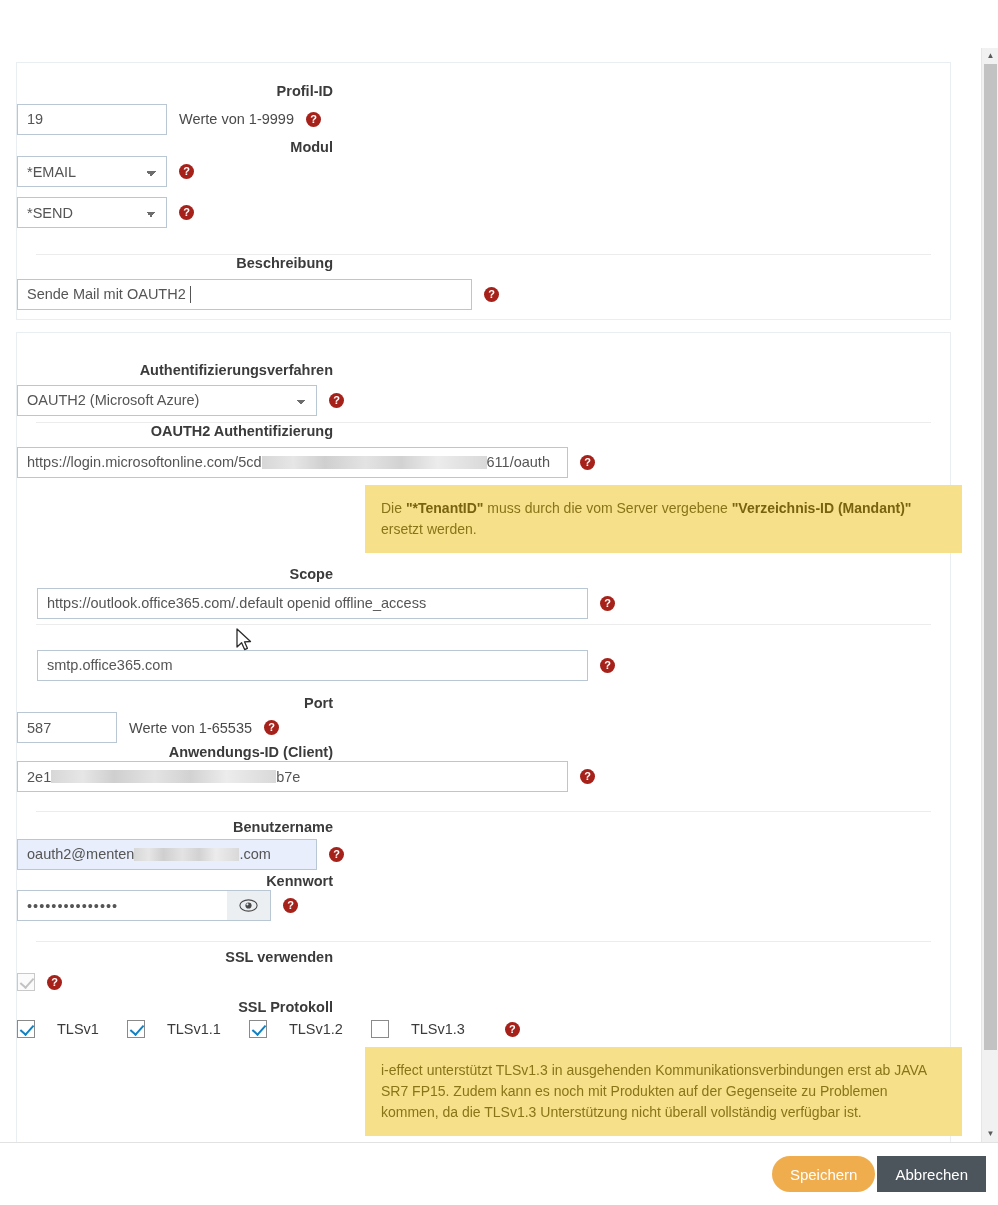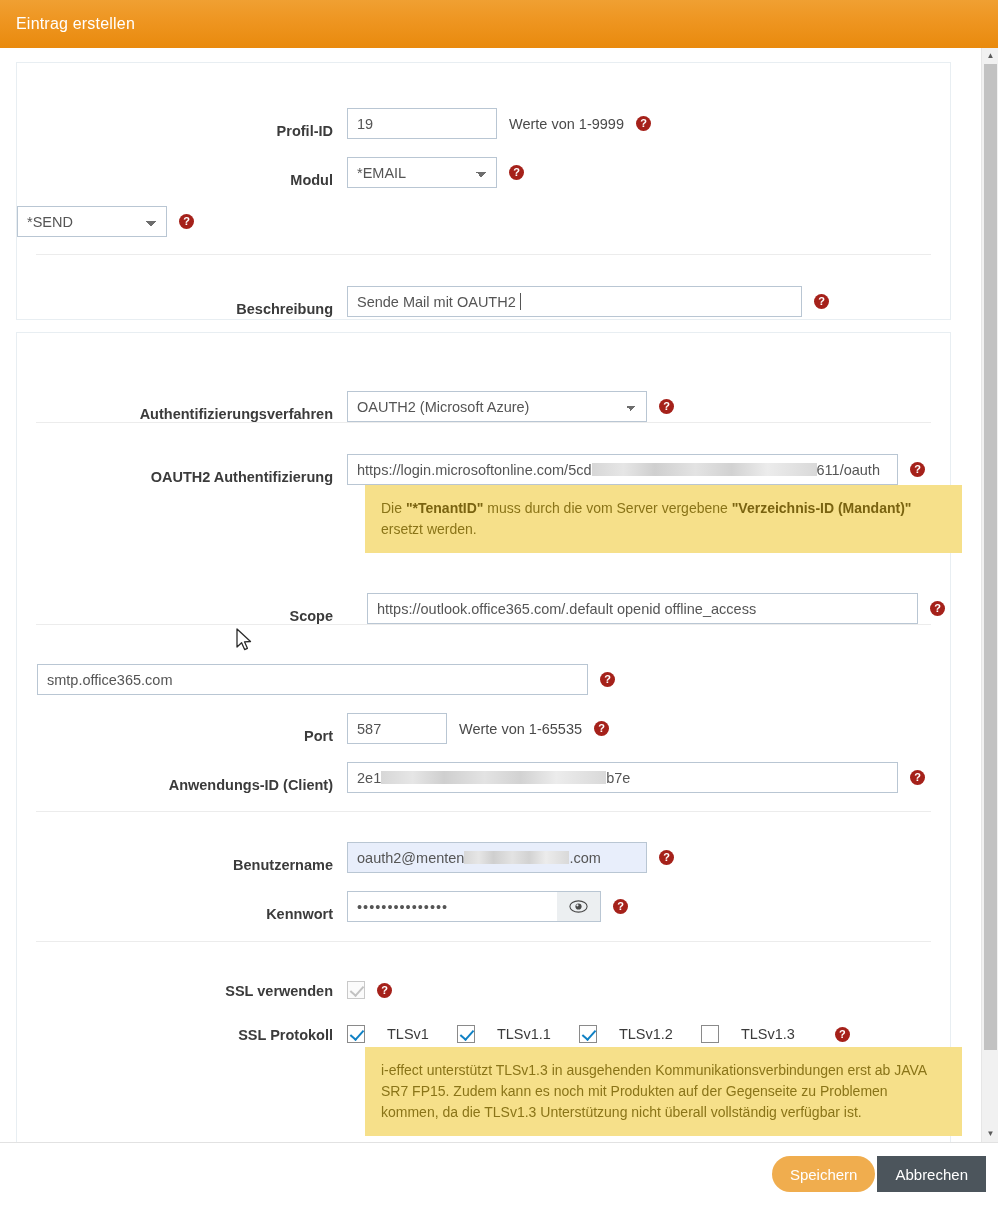--- a/index.html
+++ b/index.html
@@ -52,21 +52,21 @@
   .panel {
     position: absolute; left: 16px; width: 935px;
     background: #ffffff; border: 1px solid #e8eef2;
   }
   .panel.p1 { top: 14px; height: 258px; }
   .panel.p2 { top: 284px; height: 812px; }
 
   .sep { height: 1px; background: #ececec; margin: 0 19px; }
 
   
-  .row { position: relative; display: flex; align-items: flex-end; }
+  .row { position: relative; display: flex; align-items: flex-start; flex-direction: column; }
   .lbl {
     width: 330px; text-align: right; padding-right: 14px;
     font-size: 14.5px; font-weight: bold; color: #3b3b3b;
     white-space: nowrap;
   }
   .ctl { display: flex; align-items: center; gap: 12px; flex: 1 1 auto; }
 
   input.tf, select.sel {
     font-family: "Liberation Sans", "DejaVu Sans", sans-serif;
     font-size: 14.5px; color: #555;
@@ -168,23 +168,20 @@
   }
 
   
   .cursor { position: absolute; left: 236px; top: 628px; width: 18px; height: 25px; pointer-events:none; }
 </style>
 </head>
 <body>
 
 <div id="app">
 
-  <div class="titlebar">
-    <span class="title">Eintrag erstellen</span>
-  </div>
 
   <div class="scrollarea">
     <div class="content">
 
       <div class="panel p1">
 
         <div class="row" style="height:56px; margin-top:20px;">
           <div class="lbl">Profil-ID</div>
           <div class="ctl">
             <input class="tf w-small" type="text" value="19" style="">

